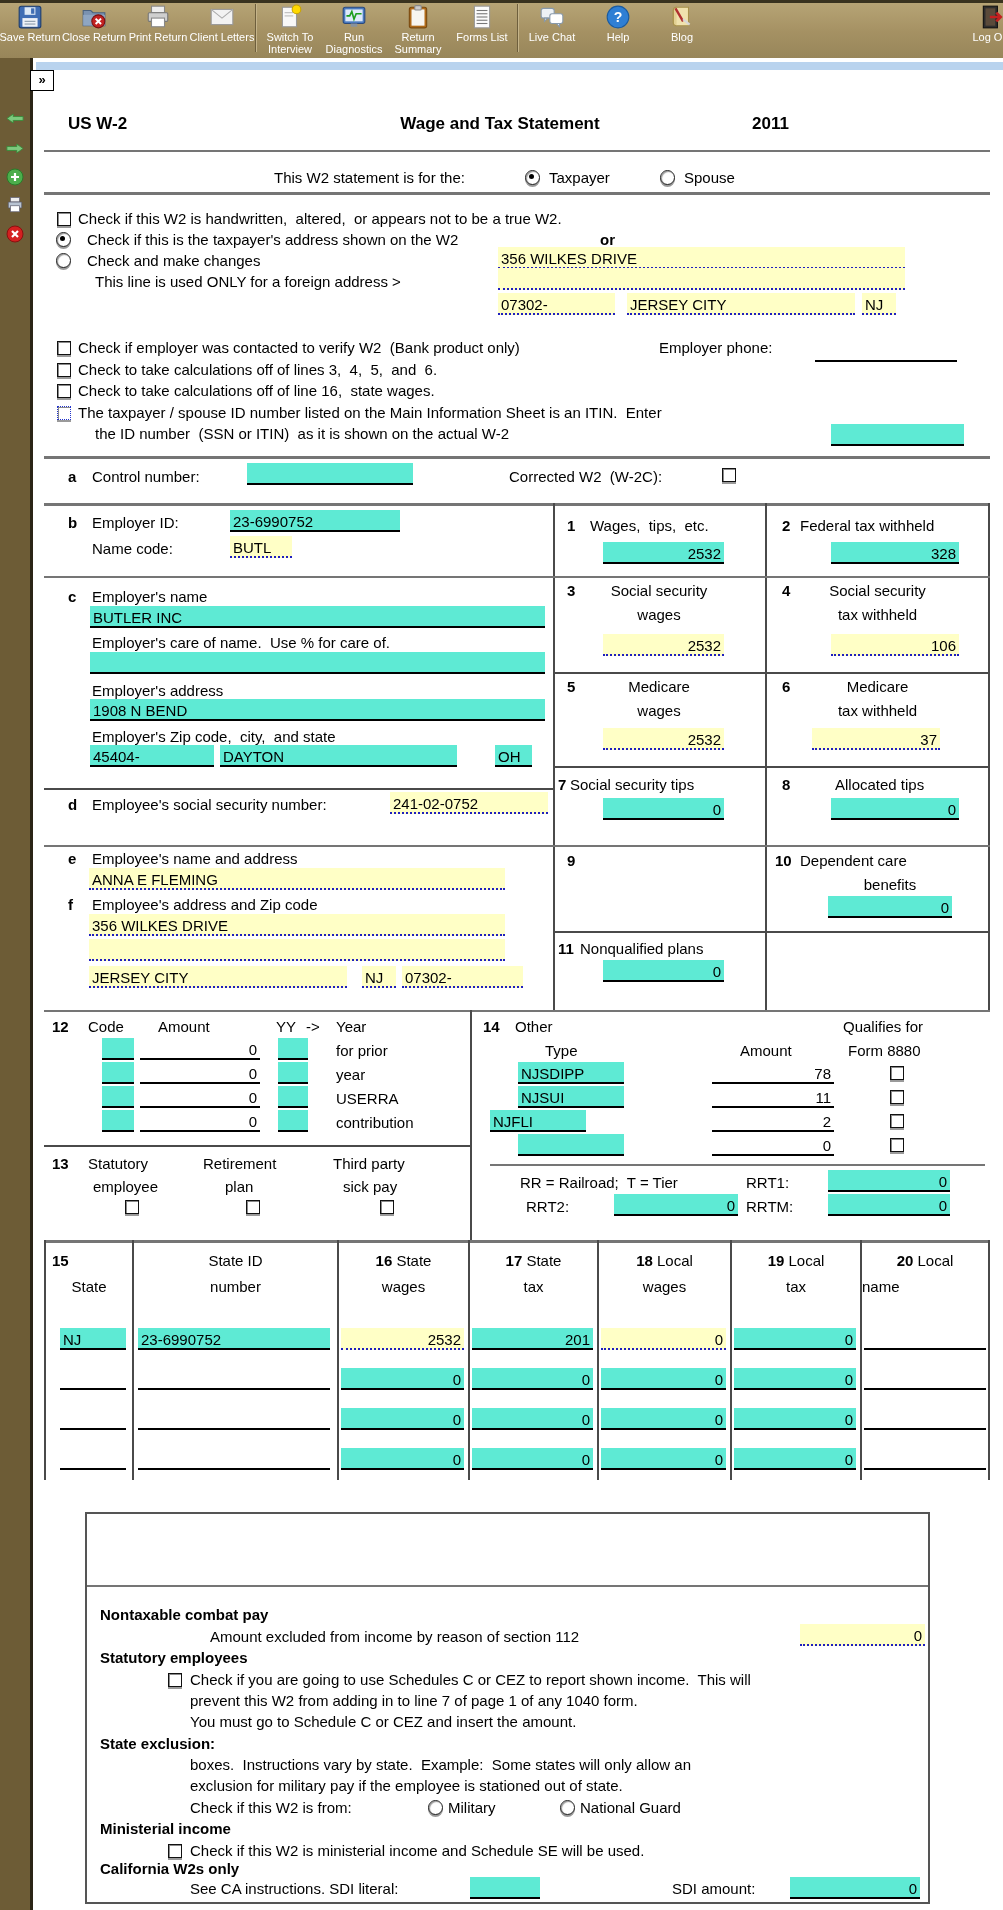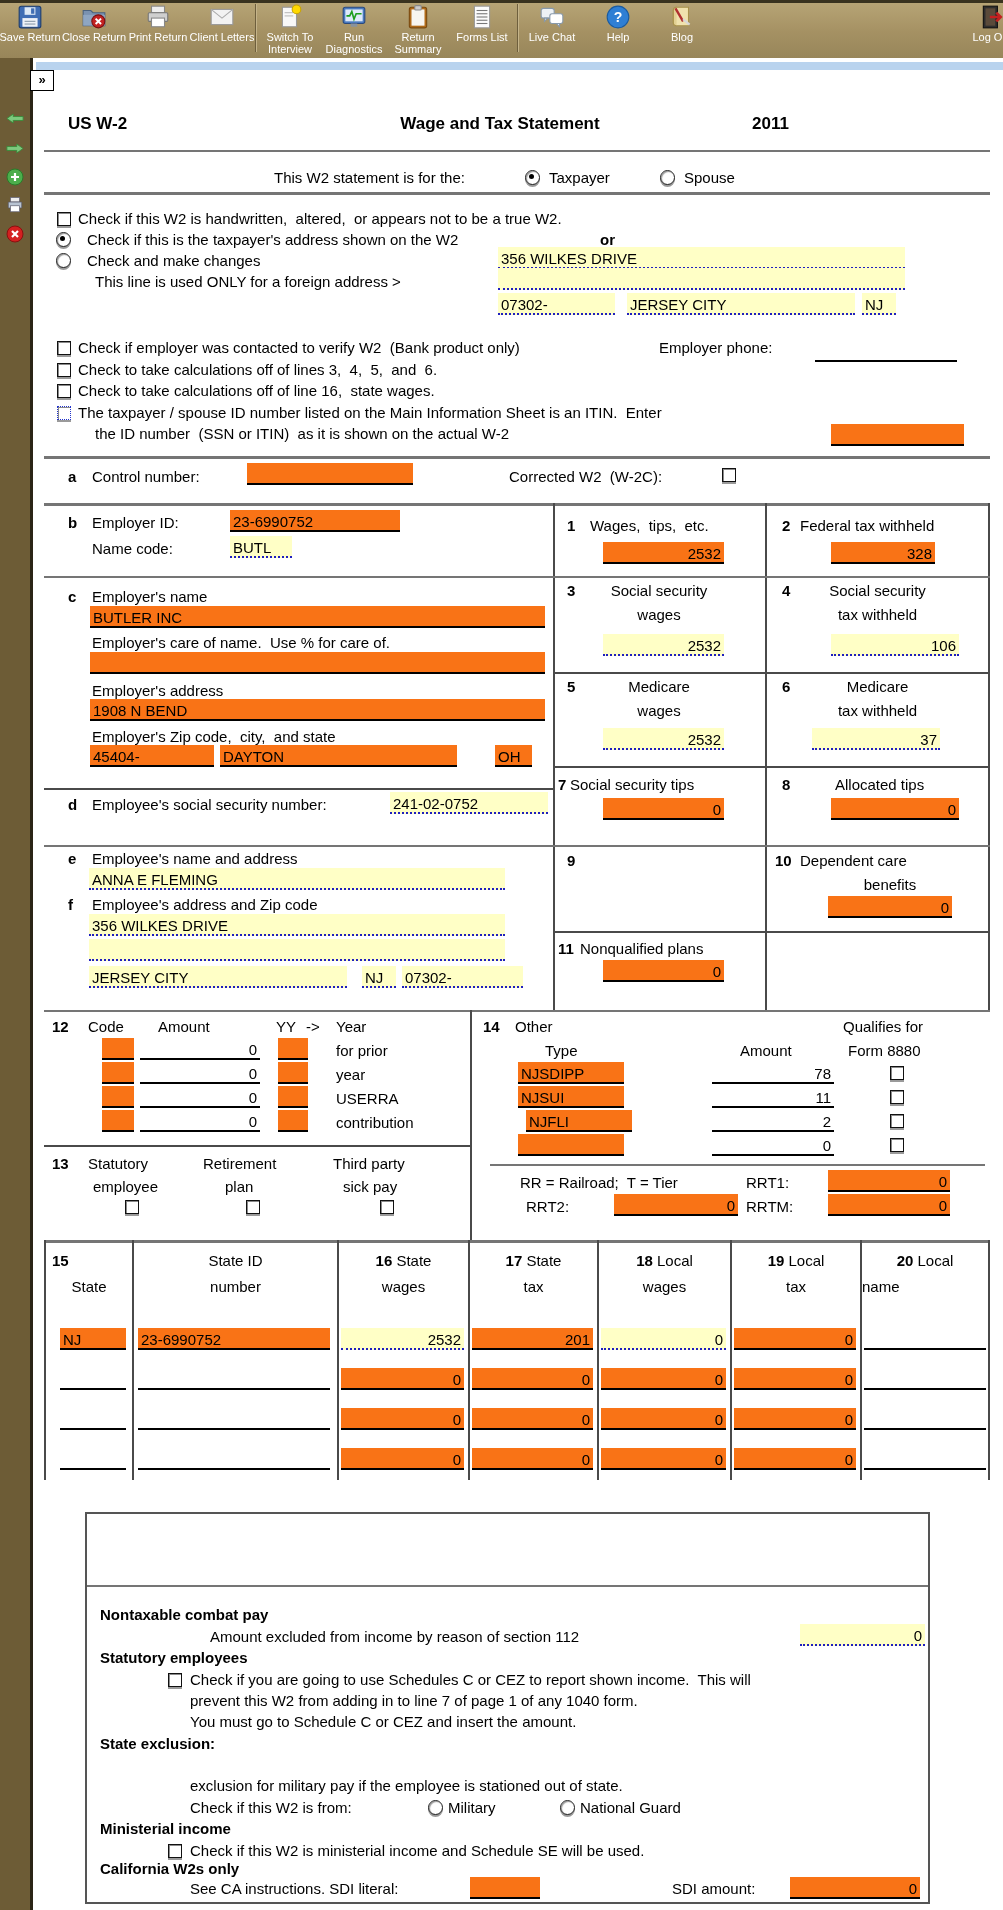--- a/index.html
+++ b/index.html
@@ -20,21 +20,21 @@
   #sheet{position:absolute;left:33px;top:58px;width:970px;height:1852px;background:#fff;}
   #bluestrip{position:absolute;left:36px;top:62px;width:967px;height:8px;background:#b9d3ee;}
   #expander{position:absolute;left:30px;top:70px;width:22px;height:19px;background:#fff;border:1px solid #000;
             font-size:13px;font-weight:bold;text-align:center;line-height:18px;cursor:pointer;}
   
   .t{position:absolute;white-space:pre;font-size:15px;line-height:17px;}
   .b{font-weight:bold;}
   .t17{font-size:17px;}
   .f{position:absolute;height:22px;box-sizing:border-box;border-bottom:2px solid #000;
      padding:3px 3px 0;font-size:15px;white-space:pre;overflow:hidden;}
-  .fg{background:#f97316;}
+  .fg{background:#5eead4;}
   .fy{background:#ffffc6;border-bottom:2px dotted #1f1fbf;}
   .fp{background:transparent;}
   .n{text-align:right;}
   .cb{position:absolute;width:12px;height:12px;background:#fff;border:1px solid #111;
       box-shadow:inset 1px 1px 0 #8a8a8a,0 2px 0 #9a9a9a;cursor:pointer;}
   .cb.dot{border:1px dotted #2233cc;}
   .rd{position:absolute;width:13px;height:13px;background:#fff;border:1px solid #222;border-radius:50%;
       box-shadow:inset 1px 1px 1px #9a9a9a,0 2px 0 #9a9a9a;cursor:pointer;}
   .rd.sel::after{content:"";position:absolute;left:3px;top:3px;width:5px;height:5px;border-radius:50%;background:#000;}
   .hl{position:absolute;height:2px;background:#757575;}
@@ -262,21 +262,21 @@
   <div class="t" style="left:92px;top:514px">Employer ID:</div>
   <div class="f fg" style="left:230px;top:510px;width:170px">23-6990752</div>
   <div class="t" style="left:92px;top:540px">Name code:</div>
   <div class="f fy" style="left:230px;top:536px;width:62px">BUTL</div>
 
   <div class="t b" style="left:567px;top:517px">1</div>
   <div class="t" style="left:590px;top:517px">Wages,  tips,  etc.</div>
   <div class="f fg n" style="left:603px;top:542px;width:121px">2532</div>
   <div class="t b" style="left:782px;top:517px">2</div>
   <div class="t" style="left:800px;top:517px">Federal tax withheld</div>
-  <div class="f fg n" style="left:831px;top:542px;width:104px">328</div>
+  <div class="f fg n" style="left:831px;top:542px;width:128px">328</div>
 
   <div class="t b" style="left:68px;top:588px">c</div>
   <div class="t" style="left:92px;top:588px">Employer's name</div>
   <div class="f fg" style="left:90px;top:606px;width:455px">BUTLER INC</div>
   <div class="t" style="left:92px;top:634px">Employer's care of name.  Use % for care of.</div>
   <div class="f fg" style="left:90px;top:652px;width:455px"></div>
   <div class="t" style="left:92px;top:682px">Employer's address</div>
   <div class="f fg" style="left:90px;top:699px;width:455px">1908 N BEND</div>
   <div class="t" style="left:92px;top:728px">Employer's Zip code,  city,  and state</div>
   <div class="f fg" style="left:90px;top:745px;width:124px">45404-</div>
@@ -377,21 +377,21 @@
   <div class="t" style="left:545px;top:1042px">Type</div>
   <div class="t" style="left:740px;top:1042px">Amount</div>
   <div class="t" style="left:848px;top:1042px">Form 8880</div>
 
   <div class="f fg" style="left:518px;top:1062px;width:106px">NJSDIPP</div>
   <div class="f fp n" style="left:712px;top:1062px;width:122px">78</div>
   <span class="cb" style="left:890px;top:1066px"></span>
   <div class="f fg" style="left:518px;top:1086px;width:106px">NJSUI</div>
   <div class="f fp n" style="left:712px;top:1086px;width:122px">11</div>
   <span class="cb" style="left:890px;top:1090px"></span>
-  <div class="f fg" style="left:526px;top:1110px;width:106px">NJFLI</div>
+  <div class="f fg" style="left:490px;top:1110px;width:96px">NJFLI</div>
   <div class="f fp n" style="left:712px;top:1110px;width:122px">2</div>
   <span class="cb" style="left:890px;top:1114px"></span>
   <div class="f fg" style="left:518px;top:1134px;width:106px"></div>
   <div class="f fp n" style="left:712px;top:1134px;width:122px">0</div>
   <span class="cb" style="left:890px;top:1138px"></span>
 
   <div class="hl" style="left:490px;top:1164px;width:495px"></div>
 
   <div class="t" style="left:520px;top:1174px">RR = Railroad;  T = Tier</div>
   <div class="t" style="left:746px;top:1174px">RRT1:</div>
@@ -463,20 +463,21 @@
 
   <div class="t b" style="left:100px;top:1606px">Nontaxable combat pay</div>
   <div class="t" style="left:210px;top:1628px">Amount excluded from income by reason of section 112</div>
   <div class="f fy n" style="left:800px;top:1624px;width:125px">0</div>
   <div class="t b" style="left:100px;top:1649px">Statutory employees</div>
   <span class="cb" style="left:168px;top:1673px"></span>
   <div class="t" style="left:190px;top:1671px">Check if you are going to use Schedules C or CEZ to report shown income.  This will</div>
   <div class="t" style="left:190px;top:1692px">prevent this W2 from adding in to line 7 of page 1 of any 1040 form.</div>
   <div class="t" style="left:190px;top:1713px">You must go to Schedule C or CEZ and insert the amount.</div>
   <div class="t b" style="left:100px;top:1735px">State exclusion:</div>
+  <div class="t" style="left:190px;top:1756px">boxes.  Instructions vary by state.  Example:  Some states will only allow an</div>
   <div class="t" style="left:190px;top:1777px">exclusion for military pay if the employee is stationed out of state.</div>
   <div class="t" style="left:190px;top:1799px">Check if this W2 is from:</div>
   <span class="rd" style="left:428px;top:1800px"></span>
   <div class="t" style="left:448px;top:1799px">Military</div>
   <span class="rd" style="left:560px;top:1800px"></span>
   <div class="t" style="left:580px;top:1799px">National Guard</div>
   <div class="t b" style="left:100px;top:1820px">Ministerial income</div>
   <span class="cb" style="left:168px;top:1844px"></span>
   <div class="t" style="left:190px;top:1842px">Check if this W2 is ministerial income and Schedule SE will be used.</div>
   <div class="t b" style="left:100px;top:1860px">California W2s only</div>

